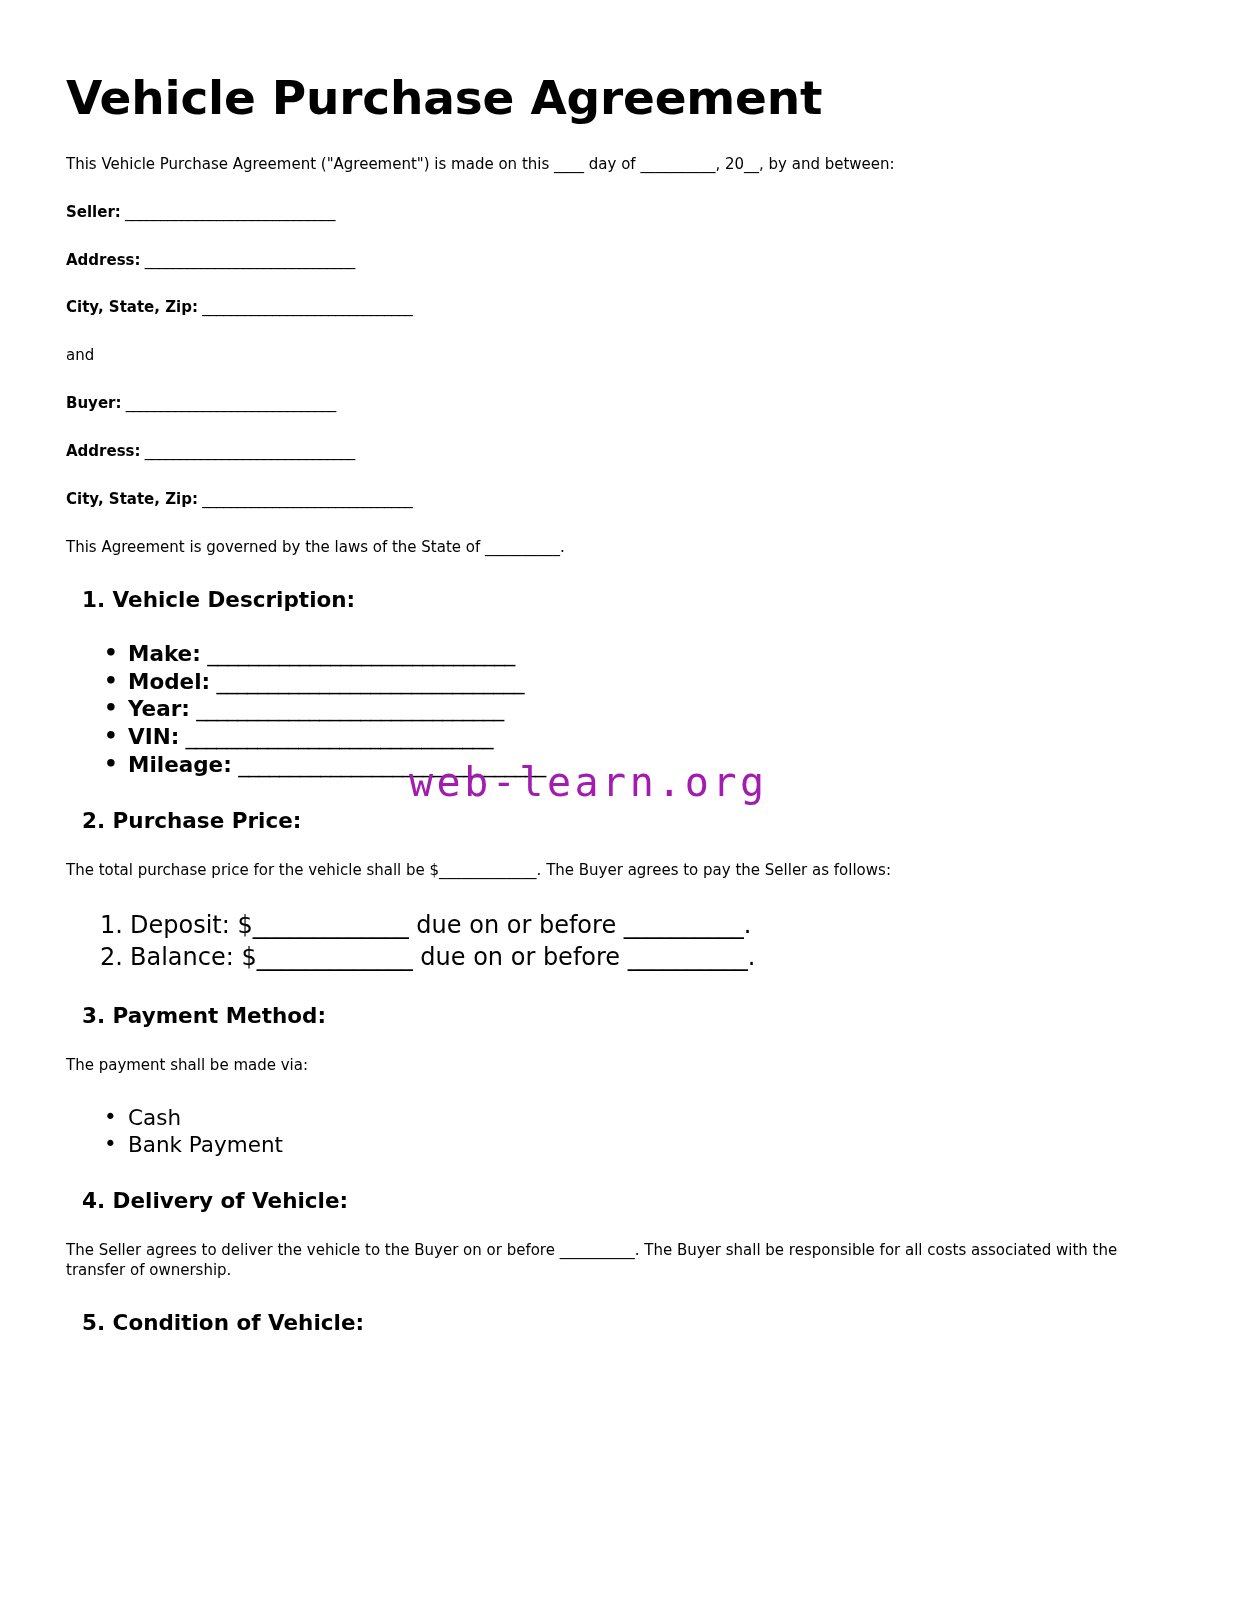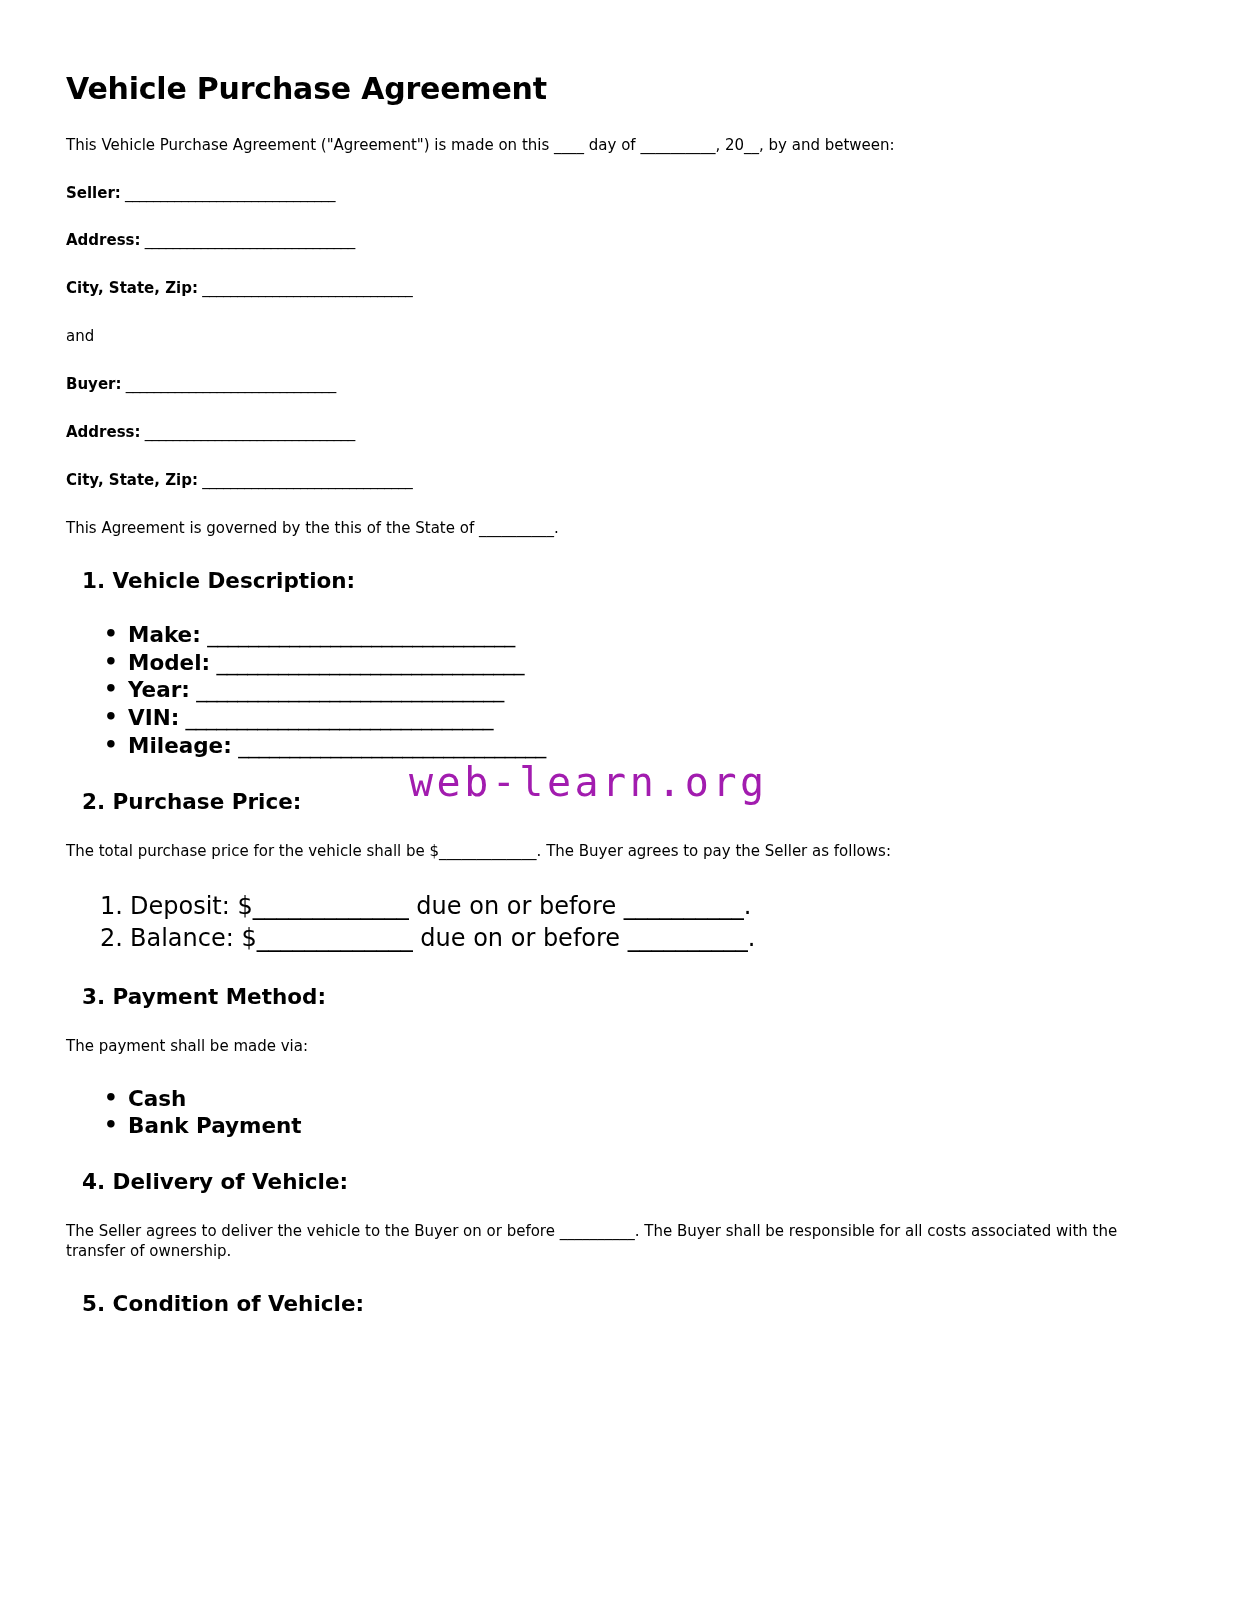--- a/index.html
+++ b/index.html
@@ -18,21 +18,21 @@
   .page {
     position: relative;
     width: 1239px;
     height: 1603px;
     background: #ffffff;
     box-sizing: border-box;
     padding: 72px 108px 0 66px;
     overflow: hidden;
   }
   .doc-title {
-    font-size: 30px;
+    font-size: 47px;
     font-weight: bold;
     line-height: 1.12;
     letter-spacing: -0.2px;
     margin: 0 0 30px 0;
   }
   p.para {
     font-size: 15px;
     line-height: 1.33;
     margin: 0 0 28px 0;
     max-width: 1072px;
@@ -54,21 +54,20 @@
     list-style: none;
     margin: 0 0 28px 0;
     padding: 0 0 0 38px;
   }
   ul.doclist > li {
     position: relative;
     font-size: 21.5px;
     line-height: 1.29;
     padding-left: 24px;
     margin: 0;
-    font-weight: bold;
   }
   ul.doclist > li::before {
     content: "\2022";
     position: absolute;
     left: 0;
     top: -1px;
     font-size: 21.5px;
     line-height: 1.29;
   }
   ul.doclist.bold-labels > li {
@@ -124,21 +123,21 @@
   <p class="para"><span class="lbl">City, State, Zip:</span><span class="blank"> ______________________________</span></p>
 
   <p class="para">and</p>
 
   <p class="para"><span class="lbl">Buyer:</span><span class="blank"> ______________________________</span></p>
 
   <p class="para"><span class="lbl">Address:</span><span class="blank"> ______________________________</span></p>
 
   <p class="para"><span class="lbl">City, State, Zip:</span><span class="blank"> ______________________________</span></p>
 
-  <p class="para">This Agreement is governed by the this of the State of __________.</p>
+  <p class="para">This Agreement is governed by the laws of the State of __________.</p>
 
   <h2 class="section">1. Vehicle Description:</h2>
 
   <ul class="doclist bold-labels">
     <li><span>Make:</span><span class="blank"> ______________________________</span></li>
     <li><span>Model:</span><span class="blank"> ______________________________</span></li>
     <li><span>Year:</span><span class="blank"> ______________________________</span></li>
     <li><span>VIN:</span><span class="blank"> ______________________________</span></li>
     <li><span>Mileage:</span><span class="blank"> ______________________________</span></li>
   </ul>

